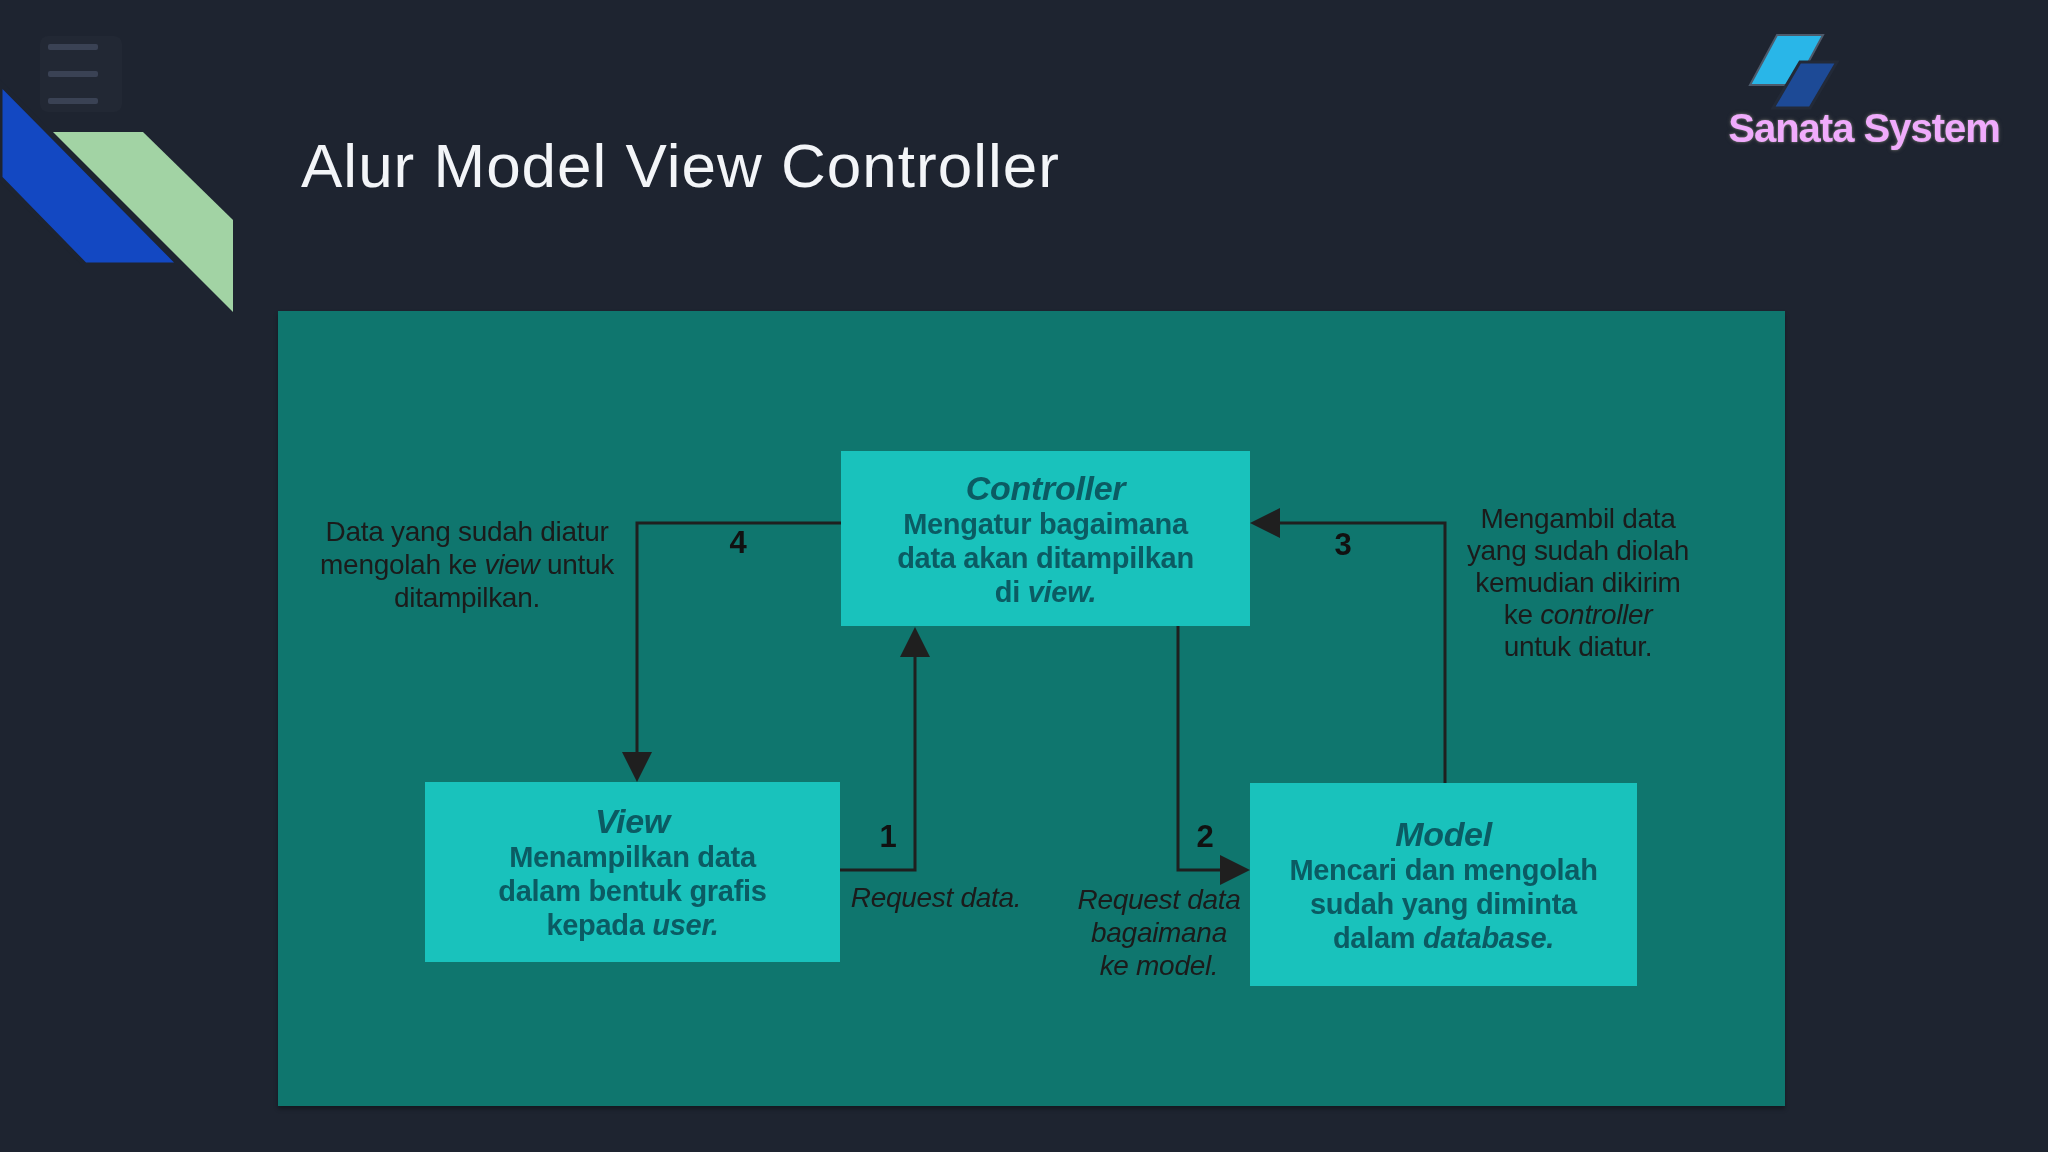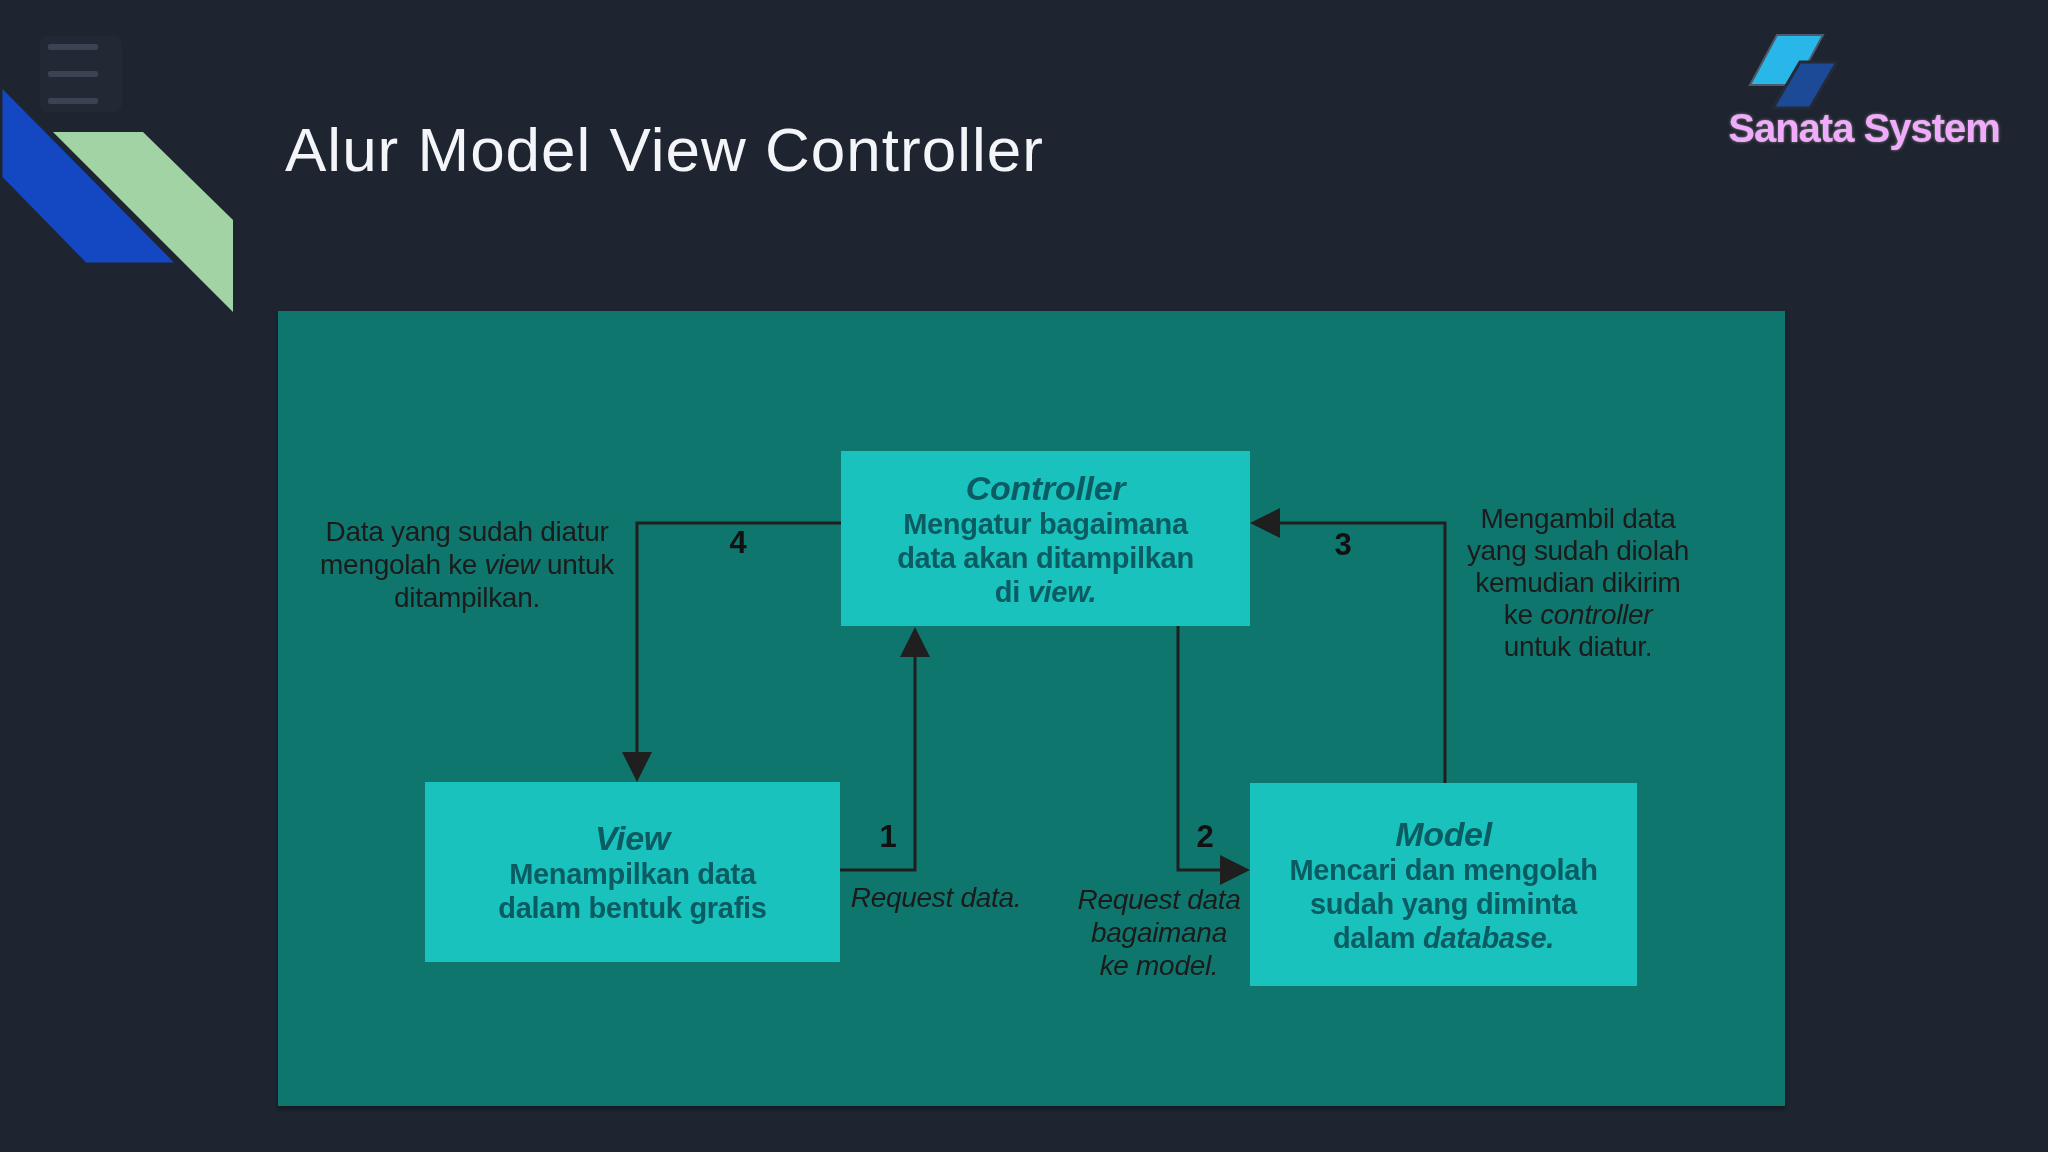--- a/index.html
+++ b/index.html
@@ -12,21 +12,21 @@
   .hamburger{
     position:absolute;left:40px;top:36px;width:66px;height:60px;
     padding:8px;border-radius:8px;background:rgba(255,255,255,0.02);
     display:flex;flex-direction:column;justify-content:space-between;cursor:pointer;
   }
   .hamburger span{display:block;width:50px;height:6px;border-radius:2px;background:#3a4254;}
   
   .deco{position:absolute;left:0;top:0;}
   
   .title{
-    position:absolute;left:285px;top:114px;margin:0;
+    position:absolute;left:285px;top:114px;margin:16px;
     font-size:62px;font-weight:400;letter-spacing:1px;
     color:#f3f5f8;white-space:nowrap;text-align:right;
   }
   
   .logo{position:absolute;left:1700px;top:20px;width:330px;height:130px;}
   .logo svg{position:absolute;left:40px;top:5px;}
   .logo-text{
     position:absolute;left:4px;top:86px;width:320px;text-align:center;
     font-size:40px;font-weight:bold;letter-spacing:-1px;color:#f0abfc;
     text-shadow:0 0 2px #7a7a7a, 0 0 4px #555;
@@ -113,20 +113,21 @@
       <div class="box-title">Controller</div>
       <div>Mengatur bagaimana</div>
       <div>data akan ditampilkan</div>
       <div><span>di </span><span class="it">view.</span></div>
     </div>
 
     <div class="box box-view">
       <div class="box-title">View</div>
       <div>Menampilkan data</div>
       <div>dalam bentuk grafis</div>
+      <div><span>kepada </span><span class="it">user.</span></div>
     </div>
 
     <div class="box box-model">
       <div class="box-title">Model</div>
       <div>Mencari dan mengolah</div>
       <div>sudah yang diminta</div>
       <div><span>dalam </span><span class="it">database.</span></div>
     </div>
 
     <div class="num num1">1</div>

